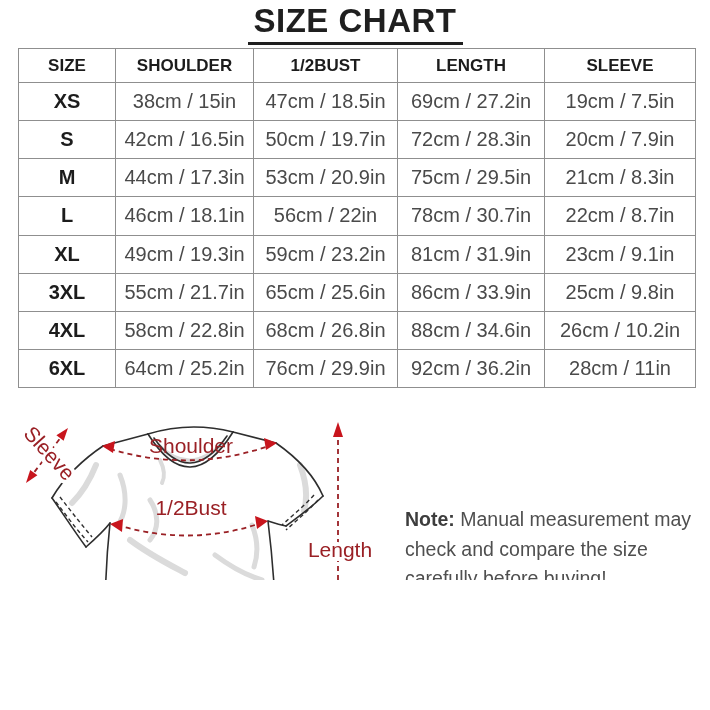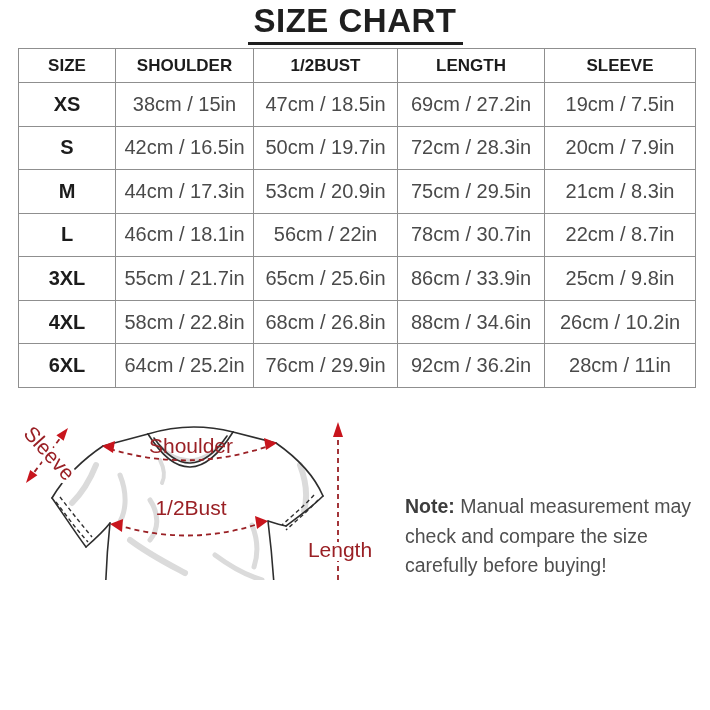--- a/index.html
+++ b/index.html
@@ -106,21 +106,21 @@
   }
   .halo {
     stroke: #ffffff;
     stroke-width: 8;
     paint-order: stroke;
   }
 
   
   .note {
     position: absolute;
-    left: 405px; top: 492px;
+    left: 405px; top: 505px;
     width: 300px;
     font-size: 19.5px;
     line-height: 29.5px;
     color: var(--c-note_text, #4f4f4f);
   }
   .note b { color: #3d3d3d; }
 </style>
 </head>
 <body>
 
@@ -171,20 +171,27 @@
             <td class="val-cell">21cm / 8.3in</td>
           </tr>
           <tr>
             <td class="size-cell">L</td>
             <td class="val-cell">46cm / 18.1in</td>
             <td class="val-cell">56cm / 22in</td>
             <td class="val-cell">78cm / 30.7in</td>
             <td class="val-cell">22cm / 8.7in</td>
           </tr>
           <tr>
+            <td class="size-cell">XL</td>
+            <td class="val-cell">49cm / 19.3in</td>
+            <td class="val-cell">59cm / 23.2in</td>
+            <td class="val-cell">81cm / 31.9in</td>
+            <td class="val-cell">23cm / 9.1in</td>
+          </tr>
+          <tr>
             <td class="size-cell">3XL</td>
             <td class="val-cell">55cm / 21.7in</td>
             <td class="val-cell">65cm / 25.6in</td>
             <td class="val-cell">86cm / 33.9in</td>
             <td class="val-cell">25cm / 9.8in</td>
           </tr>
           <tr>
             <td class="size-cell">4XL</td>
             <td class="val-cell">58cm / 22.8in</td>
             <td class="val-cell">68cm / 26.8in</td>

